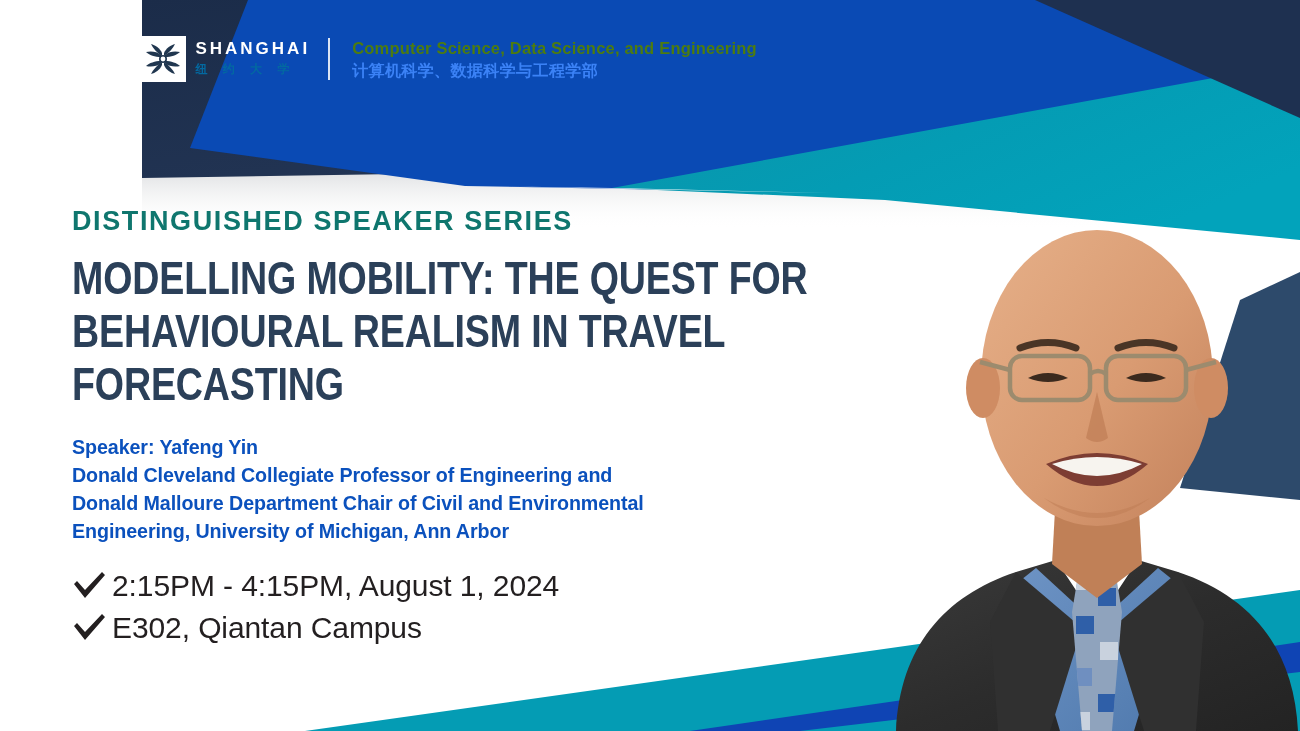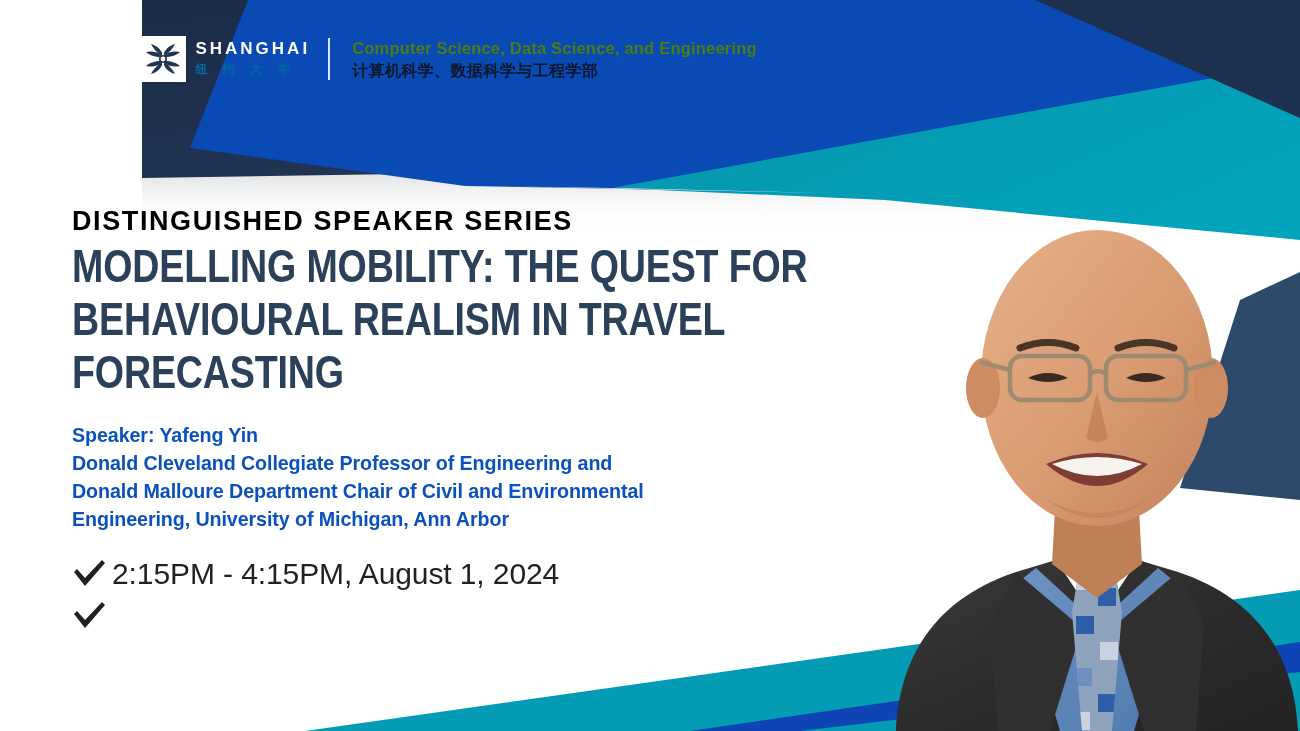--- a/index.html
+++ b/index.html
@@ -96,41 +96,41 @@
     justify-content: center;
   }
   .dept-en {
     color: #4d7c0f;
     font-size: 16.5px;
     font-weight: bold;
     letter-spacing: .2px;
     line-height: 22px;
   }
   .dept-cn {
-    color: #0f172a;
+    color: #3b82f6;
     font-size: 16px;
     font-weight: bold;
     letter-spacing: .4px;
     line-height: 23px;
   }
 
   
   .content {
     position: absolute;
     left: 72px;
     top: 205px;
     width: 800px;
     z-index: 12;
   }
   .eyebrow {
-    color: #000000;
+    color: #0f766e;
     font-size: 27px;
     font-weight: bold;
     letter-spacing: 1.6px;
-    margin: 0 0 2px 0;
+    margin: 0 0 14px 0;
     line-height: 32px;
   }
   .headline {
     color: #2b4059;
     font-size: 47px;
     font-weight: bold;
     line-height: 53px;
     letter-spacing: -0.2px;
     margin: 0 0 18px 0;
     transform: scaleX(0.80);
@@ -285,20 +285,21 @@
         </span>
         <span class="bullet-text">2:15PM - 4:15PM, August 1, 2024</span>
       </div>
 
       <div class="bullet-row">
         <span class="check-icon">
           <svg width="34" height="30" viewBox="0 0 34 30" aria-hidden="true">
             <path d="M2 13 L5 10 L13 19 L30 1 L33 4 L13 27 Z" fill="#231f20"></path>
           </svg>
         </span>
+        <span class="bullet-text">E302, Qiantan Campus</span>
       </div>
 
     </div>
   </div>
 
   <svg id="portrait" viewBox="0 0 418 539" preserveAspectRatio="xMidYMax meet">
     <defs>
       <linearGradient id="skin" x1="0" y1="0" x2="1" y2="1">
         <stop offset="0%" stop-color="#e6b089"></stop>
         <stop offset="55%" stop-color="#d99b72"></stop>

